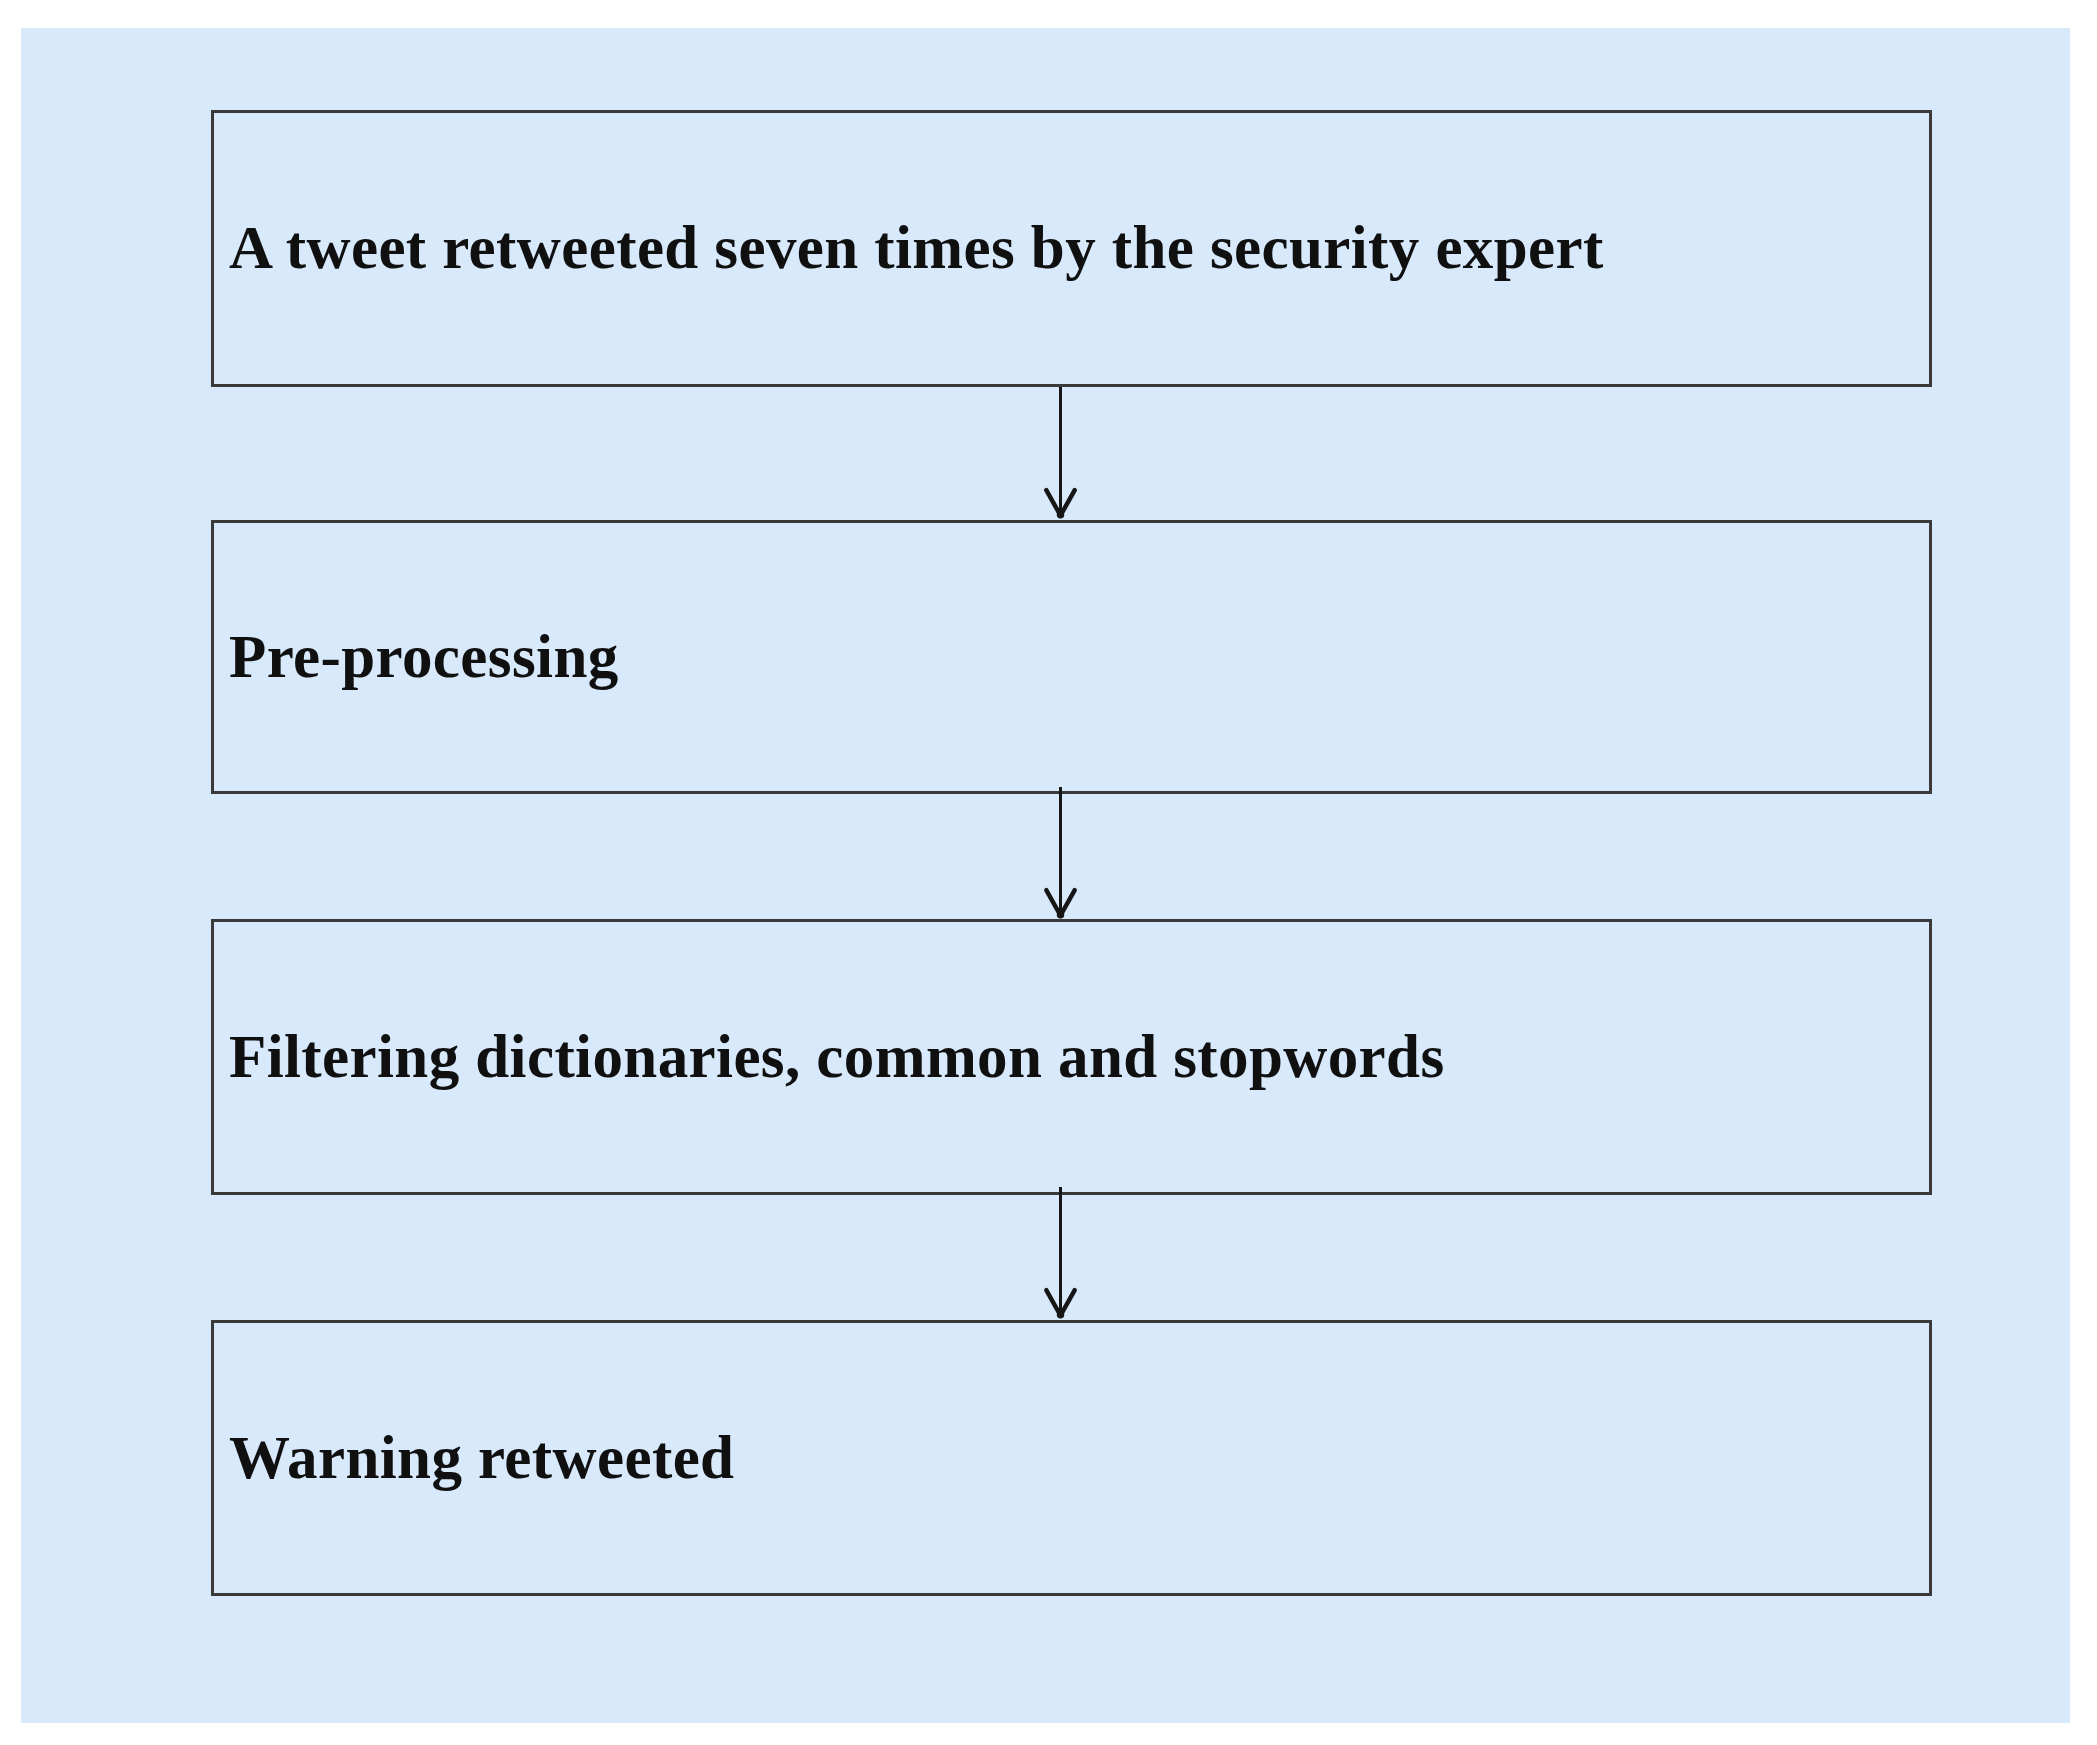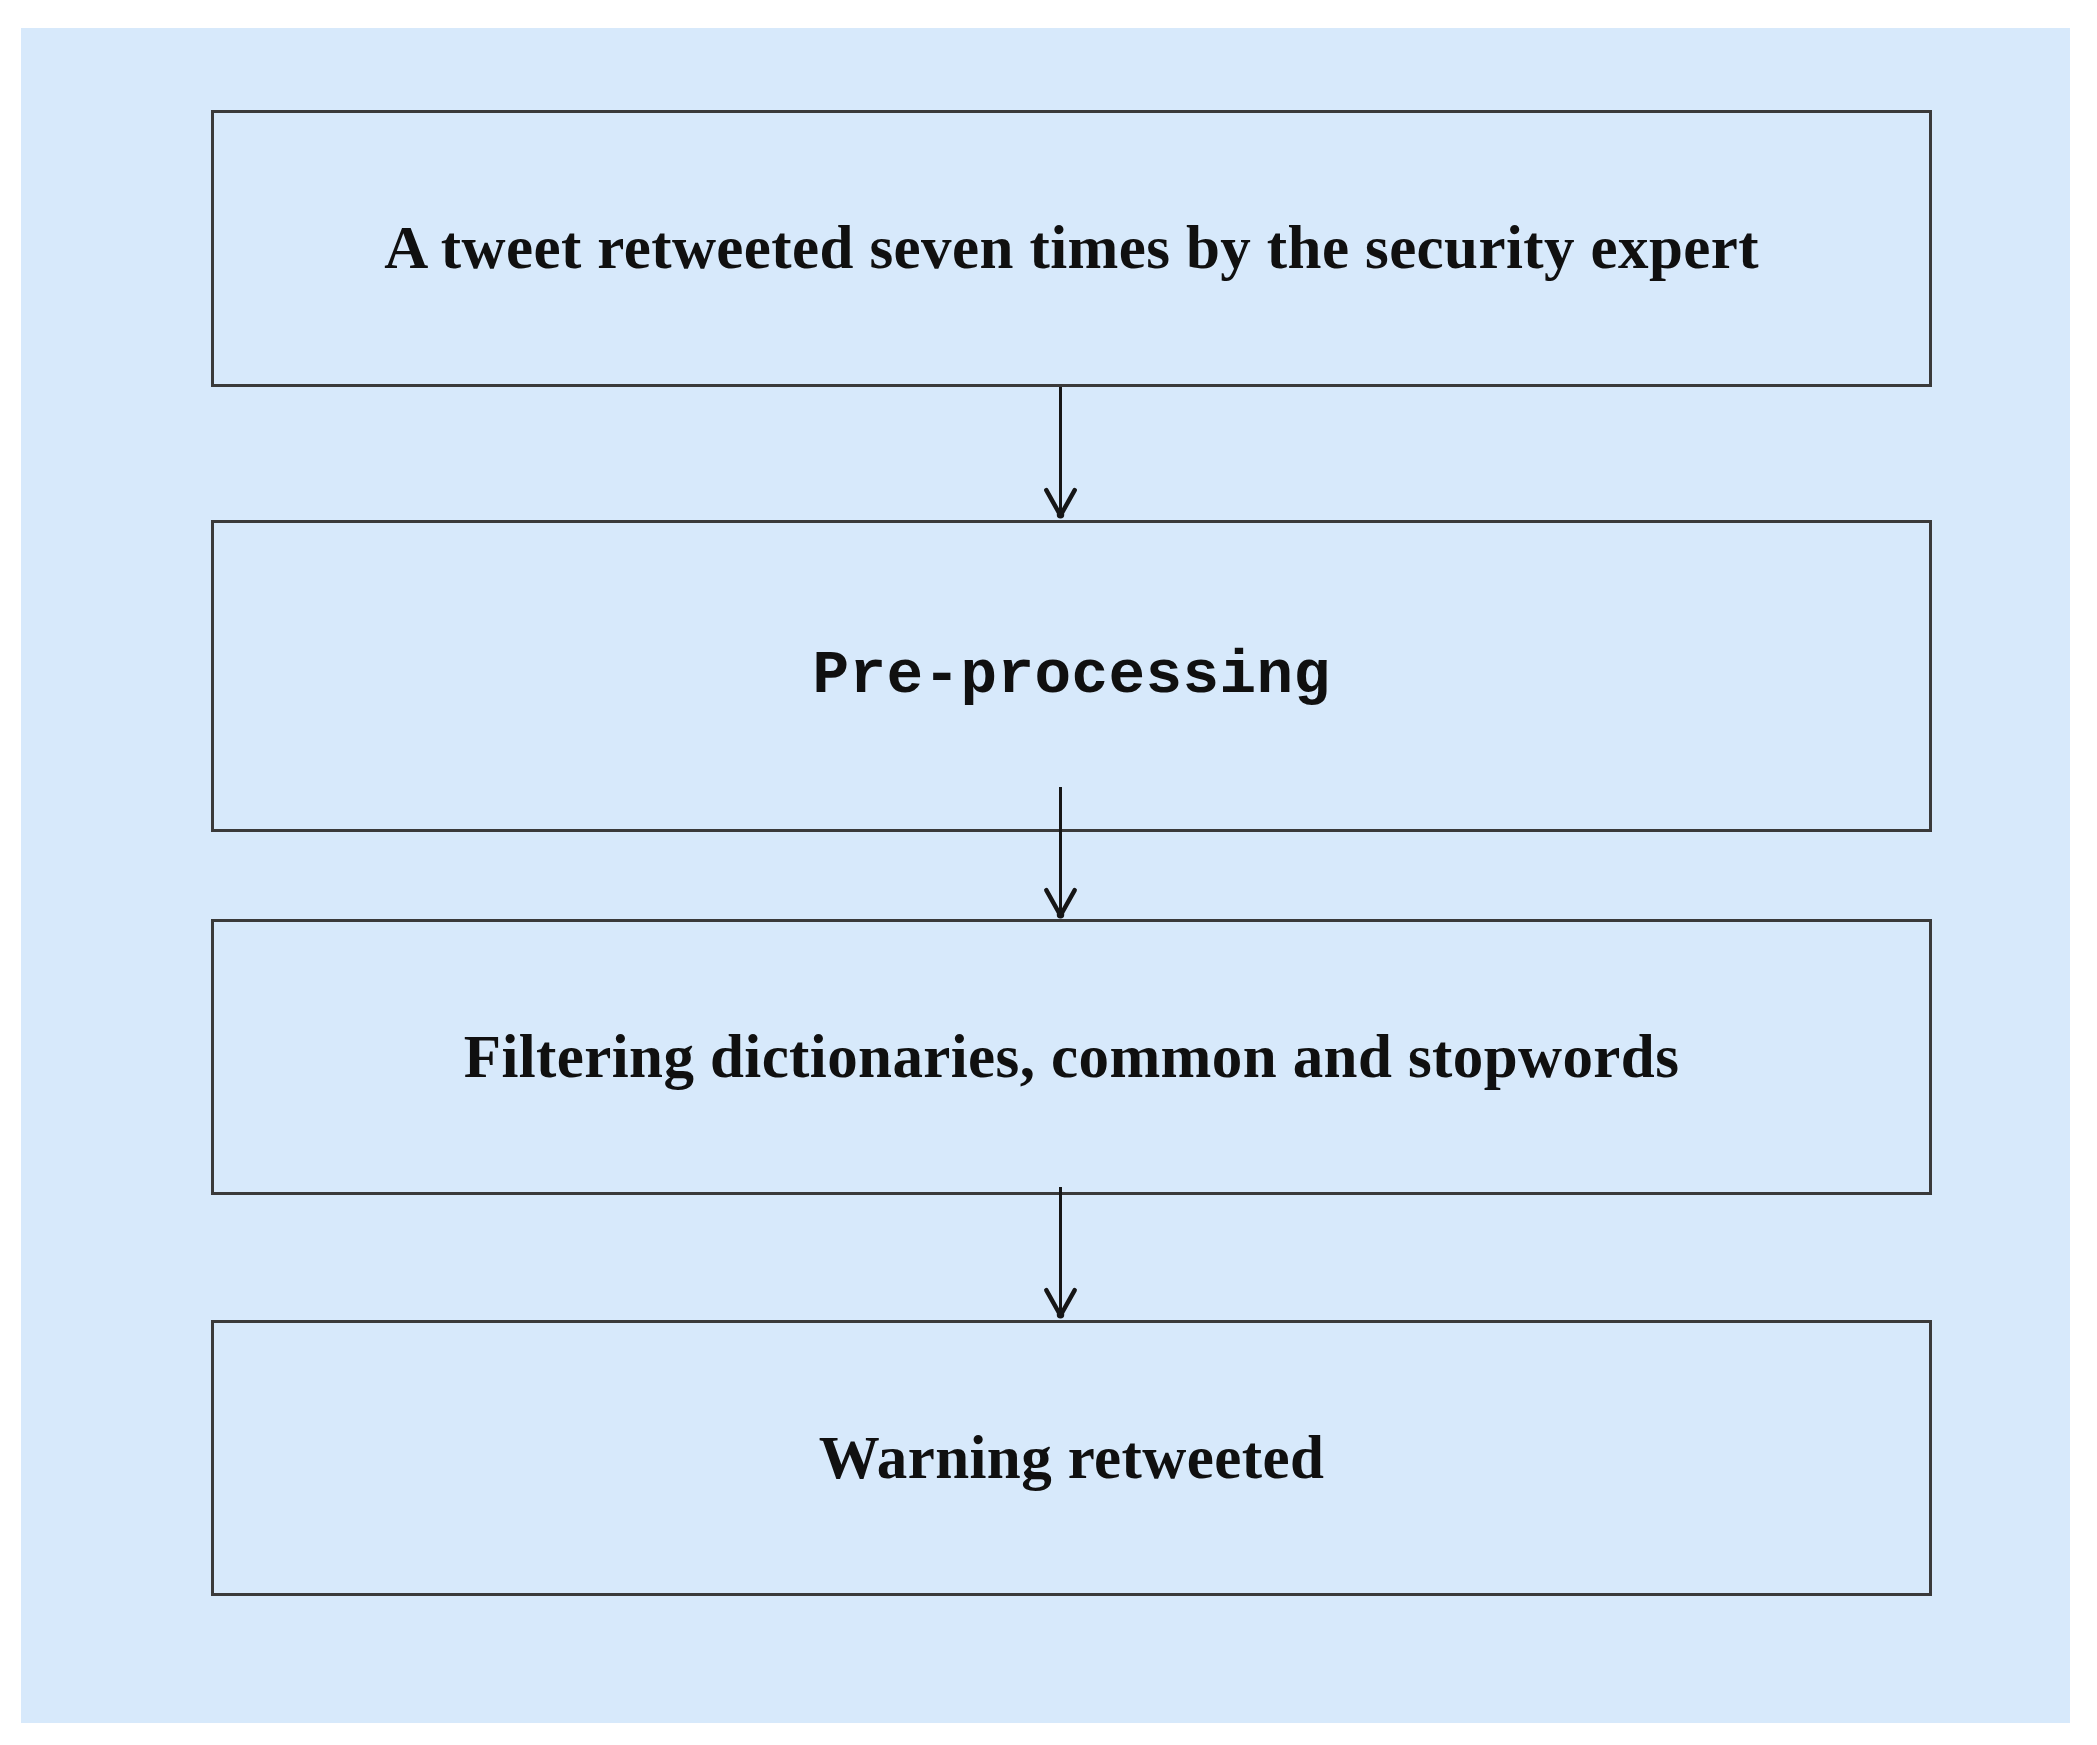--- a/index.html
+++ b/index.html
@@ -32,33 +32,32 @@
     background: var(--panel-bg);
   }
   .node {
     position: absolute;
     left: 190px;
     width: 1721px;
     background: var(--node-bg);
     border: 3.7px solid var(--node-border);
     display: flex;
     align-items: center;
-    justify-content: center;
     text-align: center;
     padding: 0 15px;
   }
   .node-label {
     font-weight: bold;
     font-size: 61px;
     line-height: 1.15;
     color: var(--text-color);
     letter-spacing: 0.4px;
   }
   .node-1 { top: 82px;  height: 277px; }
-  .node-2 { top: 492px;  height: 312px; font-family: Liberation Mono, monospace; }
+  .node-2 { top: 492px;  height: 274px; }
   .node-3 { top: 891px; height: 276px; }
   .node-4 { top: 1292px; height: 276px; }
   .arrow {
     position: absolute;
     left: 1017px;
     width: 45px;
     height: 133px;
     display: block;
   }
   .arrow-1 { top: 359px; }

